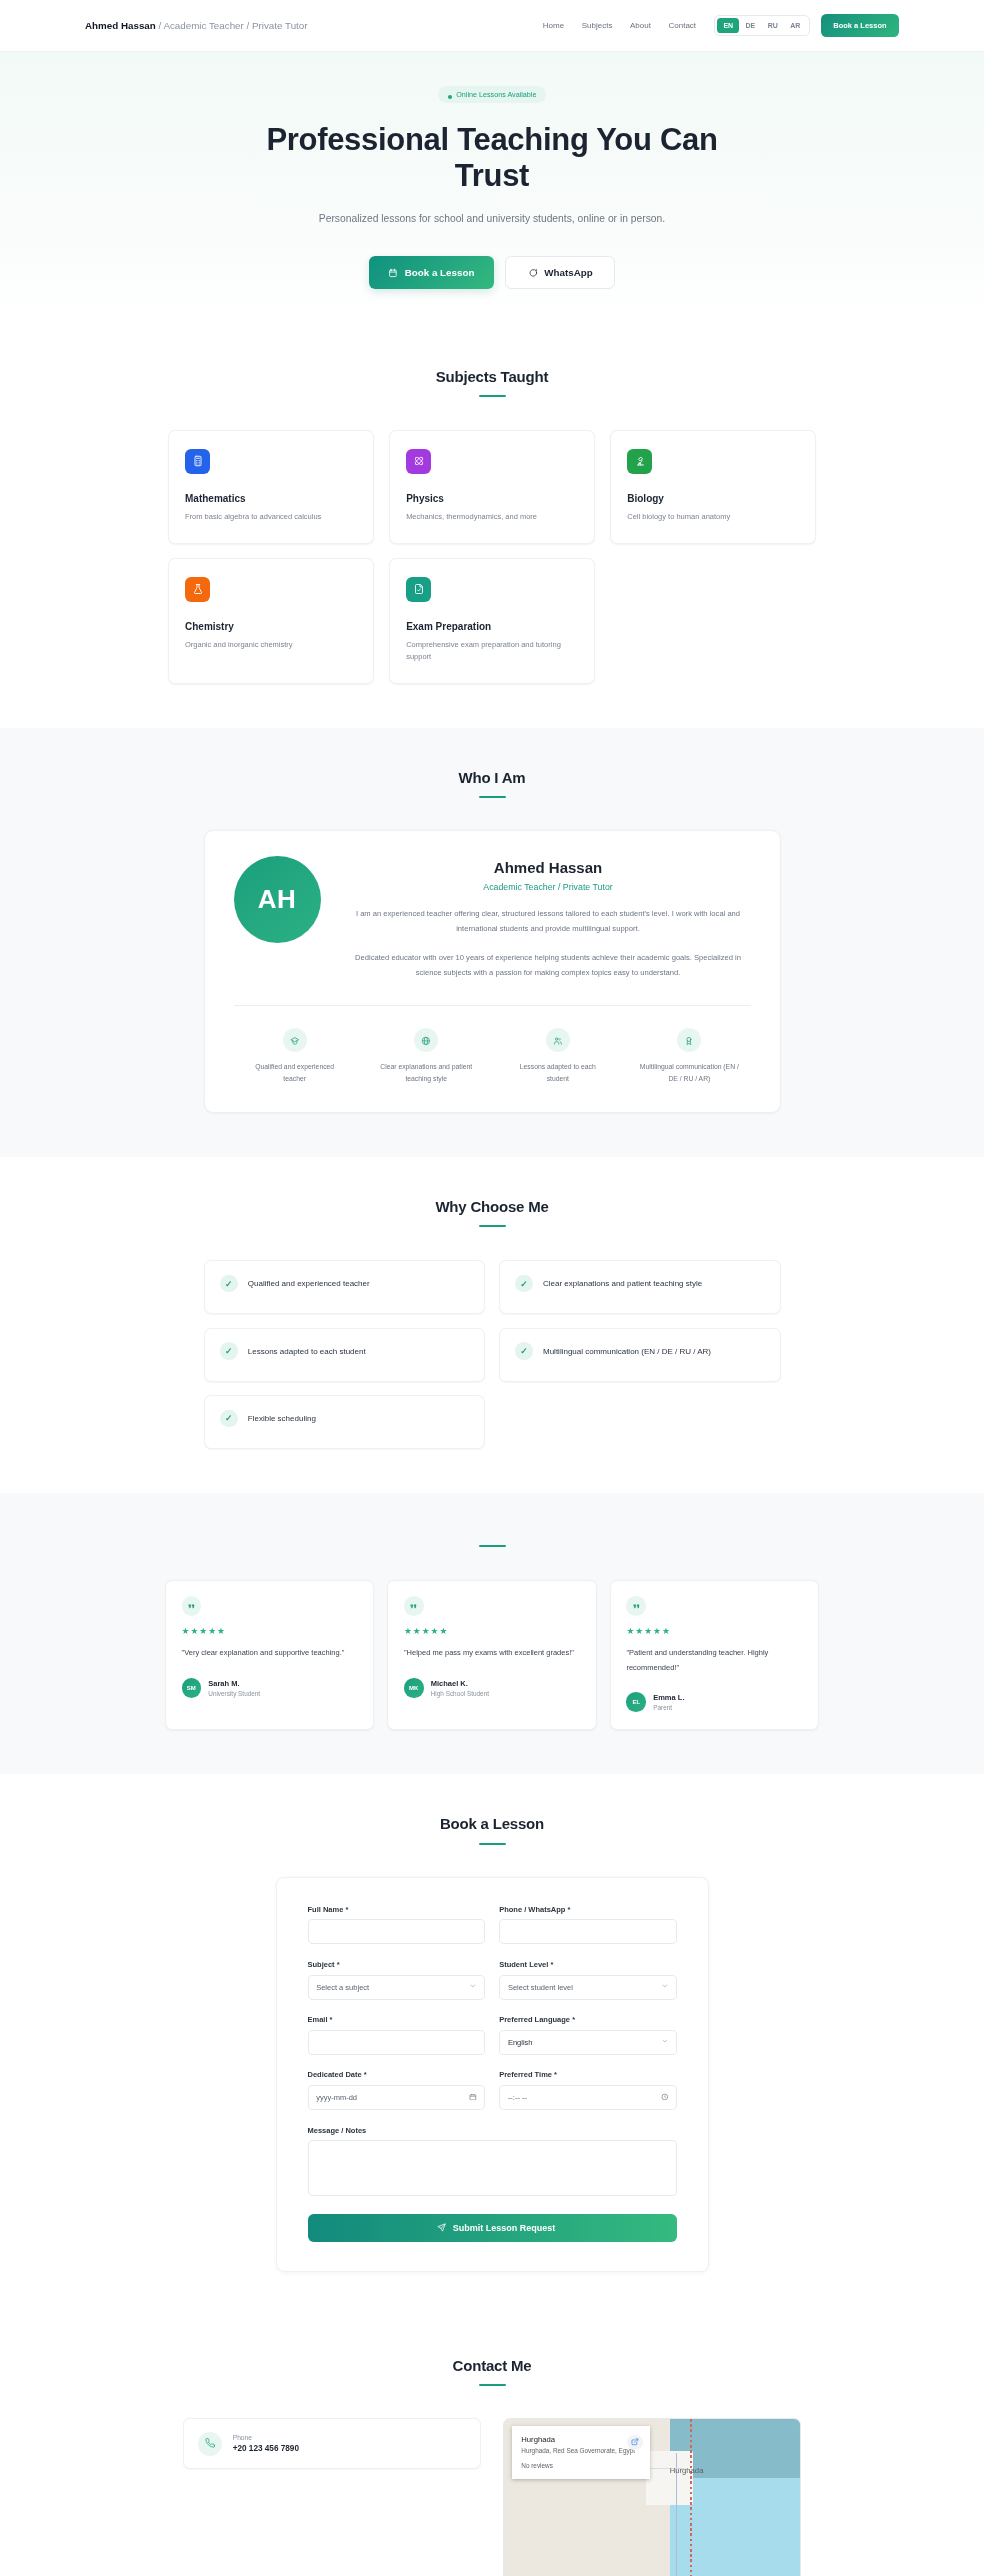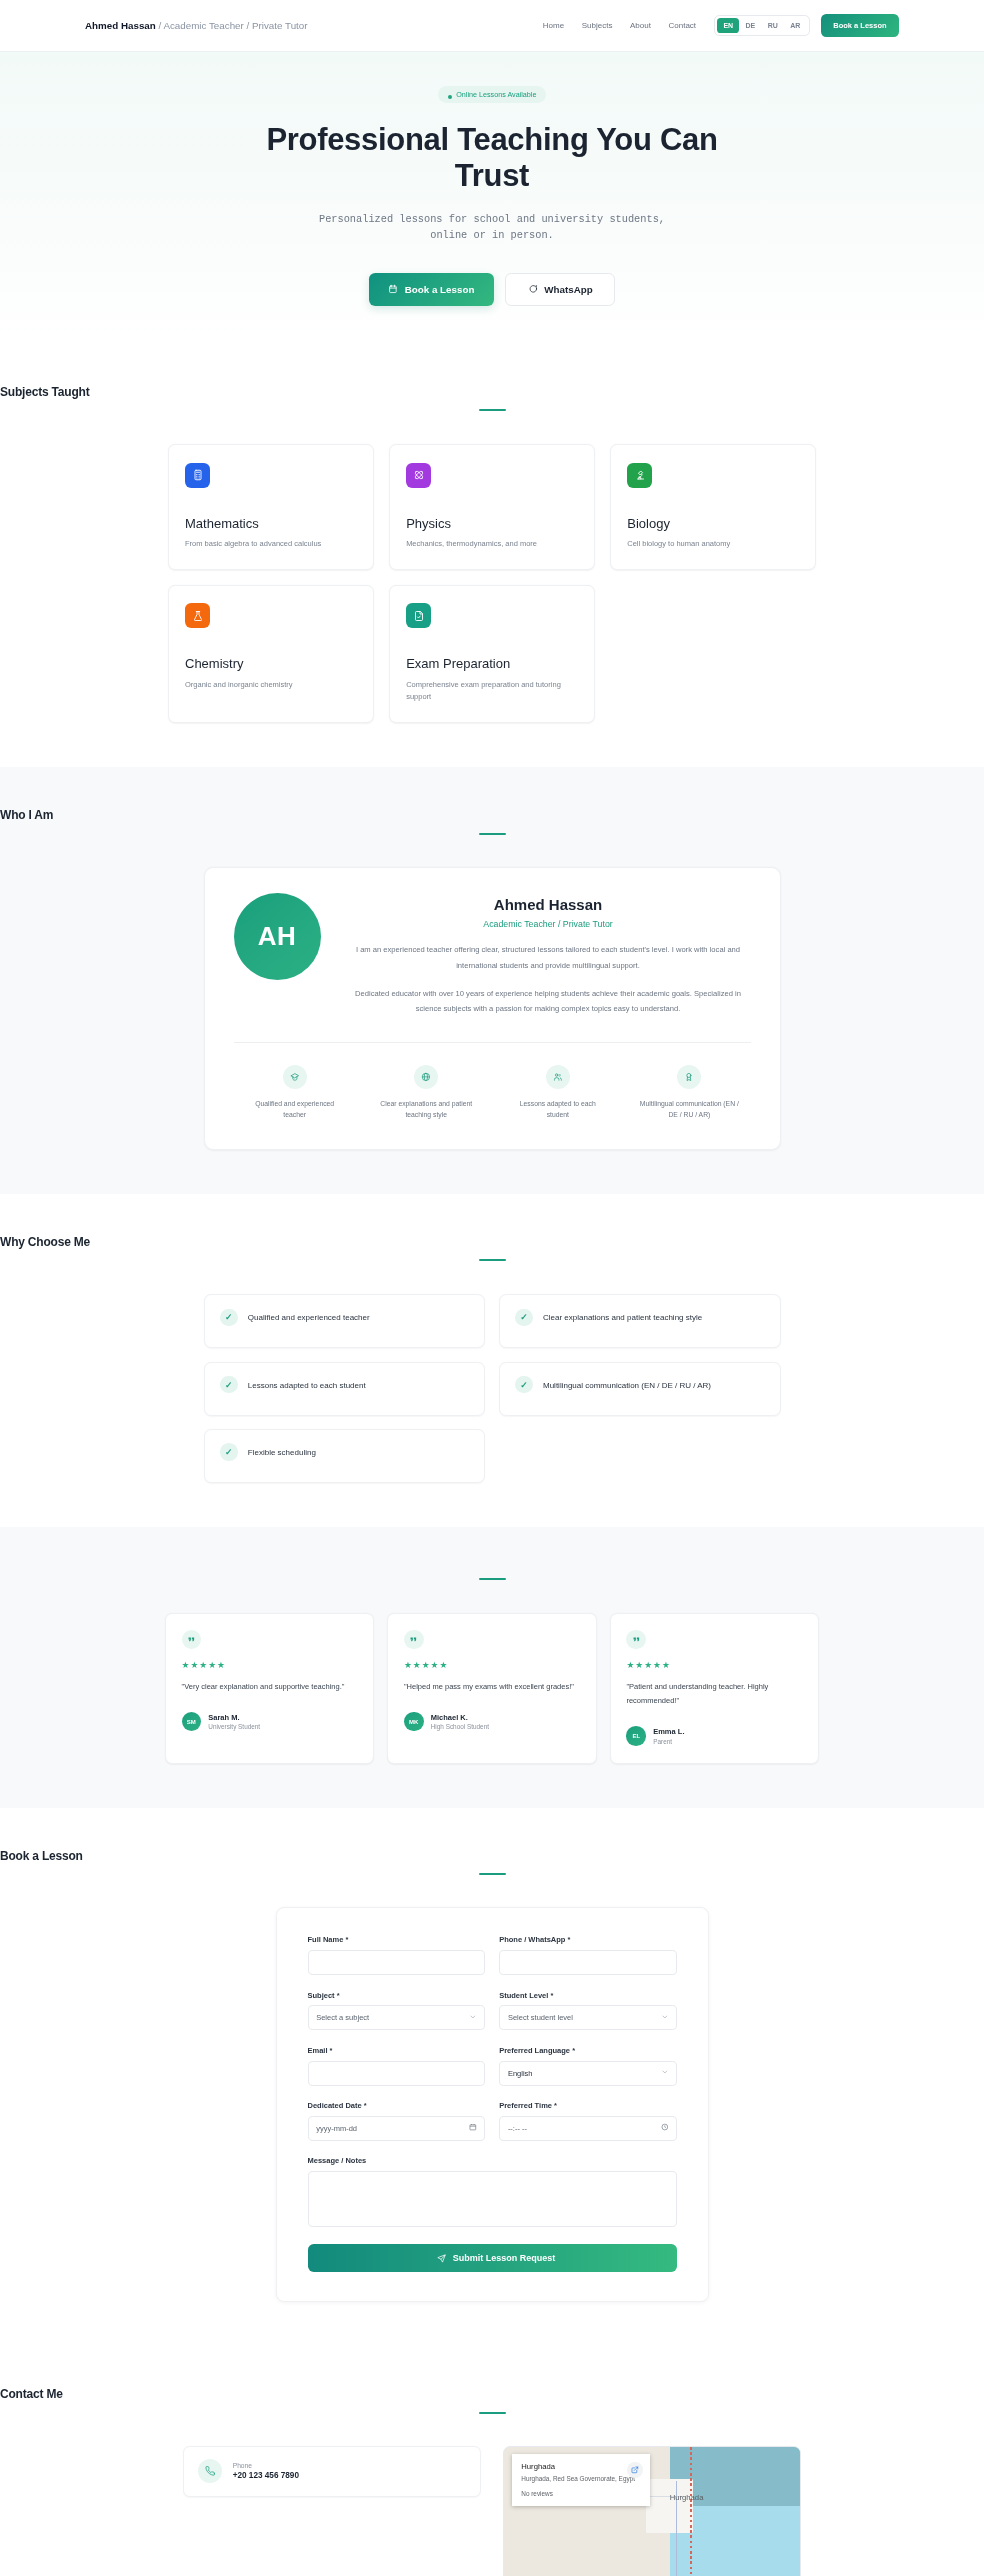--- a/index.html
+++ b/index.html
@@ -47,58 +47,58 @@
   .pill{
     display:inline-flex;align-items:flex-end;gap:4.6px;background:#e7f5f0;
     color:#16a07e;font-size:7.2px;padding:4.1px 9.8px;border-radius:11.3px;font-weight:500;
   }
   .dot{width:4.1px;height:4.1px;border-radius:50%;background:#1fa57f;display:inline-block;}
   .hero h1{
     font-size:31px;line-height:1.17;font-weight:800;color:#1b2430;margin:18.5px auto 0;
     max-width:515px;letter-spacing:-0.3px;
   }
   .hero .sub{
-    margin:16.5px auto 0;max-width:361px;font-size:10.3px;line-height:1.62;color:#6d7683;font-weight:400;font-family:Liberation Mono, monospace;
+    margin:16.5px auto 0;max-width:361px;font-size:10.3px;line-height:1.62;color:#6d7683;font-weight:400;
   }
   .hero-cta{display:flex;justify-content:center;gap:11.3px;margin-top:29px;}
   .btn-primary{
     background:linear-gradient(135deg,#0f9180 0%,#34b87f 100%);color:#fff;border:none;
     font-size:9.8px;font-weight:600;padding:9.8px 19.6px;border-radius:6.2px;display:inline-flex;
     align-items:center;gap:6.7px;cursor:pointer;box-shadow:0 3.1px 8.2px rgba(25,140,110,.18);
   }
   .btn-ghost{
     background:#fff;color:#1b2430;border:0.5px solid #e6e9ed;font-size:9.8px;font-weight:600;
     padding:9.8px 21.6px;border-radius:6.2px;display:inline-flex;align-items:center;gap:6.7px;cursor:pointer;
   }
   .stats{display:flex;justify-content:center;gap:63px;margin-top:35px;}
   .stat .num{font-size:18.5px;font-weight:800;color:#1a9c7e;line-height:1;}
   .stat .lbl{font-size:7.5px;color:#6d7683;margin-top:5.7px;}
 
   
   .section{padding:41px 0 44px;}
   .section.alt{background:#f7f9fa;}
   .sec-title{
-    font-size:12px;font-weight:800;color:#1b2430;letter-spacing:-0.2px;
+    text-align:center;font-size:15px;font-weight:800;color:#1b2430;letter-spacing:-0.2px;
   }
   .sec-rule{width:27px;height:2.1px;border-radius:1.5px;background:#1a9c7e;margin:10.3px auto 0;}
 
   
   .subjects-grid{
     display:grid;grid-template-columns:repeat(3,1fr);gap:14.4px;margin-top:33px;
     width:649px;margin-left:auto;margin-right:auto;
   }
   .subj-card{
     background:#fff;border:0.5px solid #eef0f3;border-radius:7.2px;padding:17.5px 16.5px 19.6px;
     box-shadow:0 0.5px 1.5px rgba(16,24,40,.05);
   }
   .subj-icon{
     width:25px;height:25px;border-radius:6.2px;display:flex;align-items:center;justify-content:center;
     color:#fff;
   }
-  .subj-card h3{font-size:13px;font-weight:400;margin-top:28px;color:#1b2430;}
+  .subj-card h3{font-size:10px;font-weight:700;margin-top:19px;color:#1b2430;}
   .subj-card p{font-size:7.5px;color:#7b8491;margin-top:7.2px;line-height:1.62;}
 
   
   .about-card{
     background:#fff;border:0.5px solid #eef0f3;border-radius:9.3px;margin-top:32px;
     padding:25px 29px 28px;box-shadow:0 0.5px 2.1px rgba(16,24,40,.05);width:577px;
     margin-left:auto;margin-right:auto;
   }
   .about-top{display:flex;gap:25px;align-items:flex-start;}
   .avatar{

